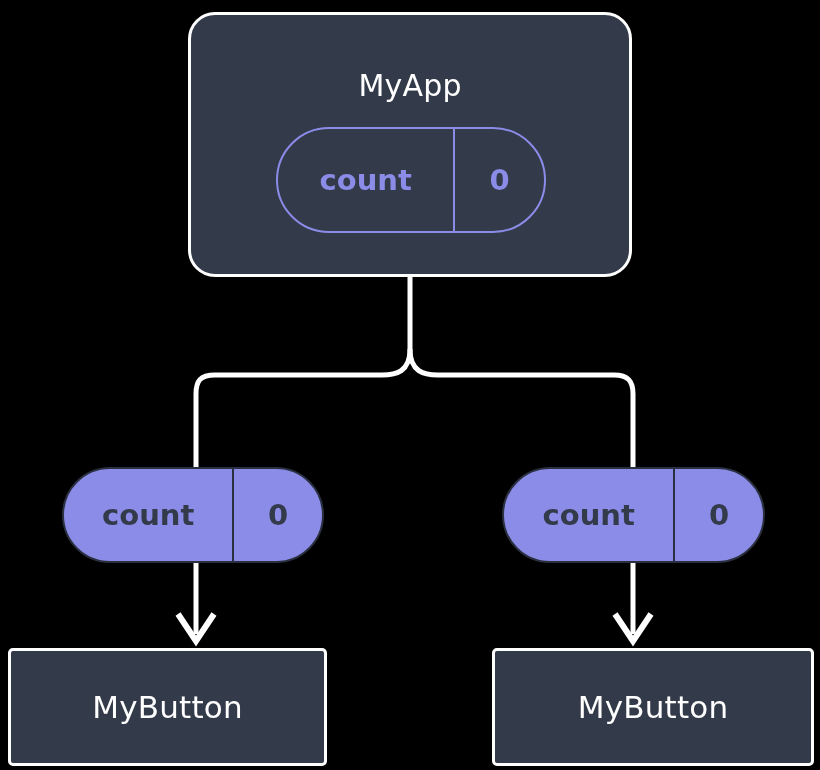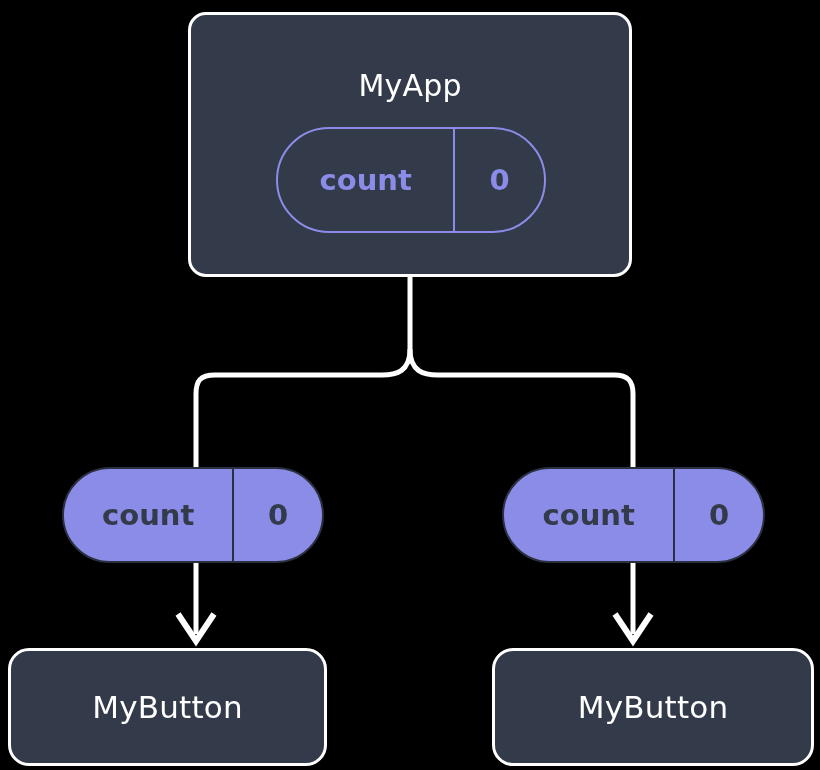--- a/index.html
+++ b/index.html
@@ -48,29 +48,29 @@
     font-weight: 400;
     letter-spacing: 0.2px;
     line-height: 1;
     white-space: nowrap;
   }
   #node-myapp {
     left: 188px;
     top: 12px;
     width: 444px;
     height: 265px;
-    border-radius: 18px;
+    border-radius: 27px;
   }
   #node-myapp .comp-title {
     margin-top: 56px;
   }
   .leaf-box {
     height: 118px;
     justify-content: center;
-    border-radius: 21px;
+    border-radius: 5px;
   }
   #node-button-left {
     left: 8px;
     top: 648px;
     width: 319px;
   }
   #node-button-right {
     left: 492px;
     top: 648px;
     width: 322px;

